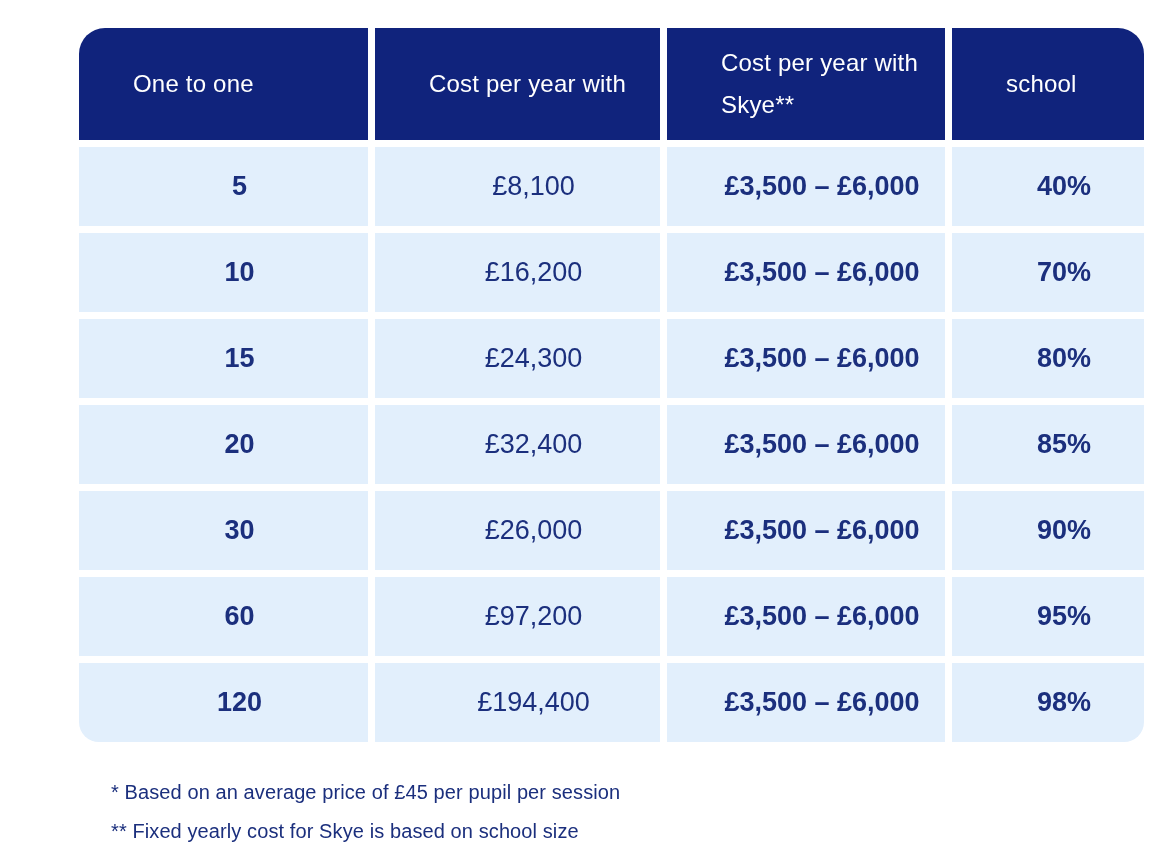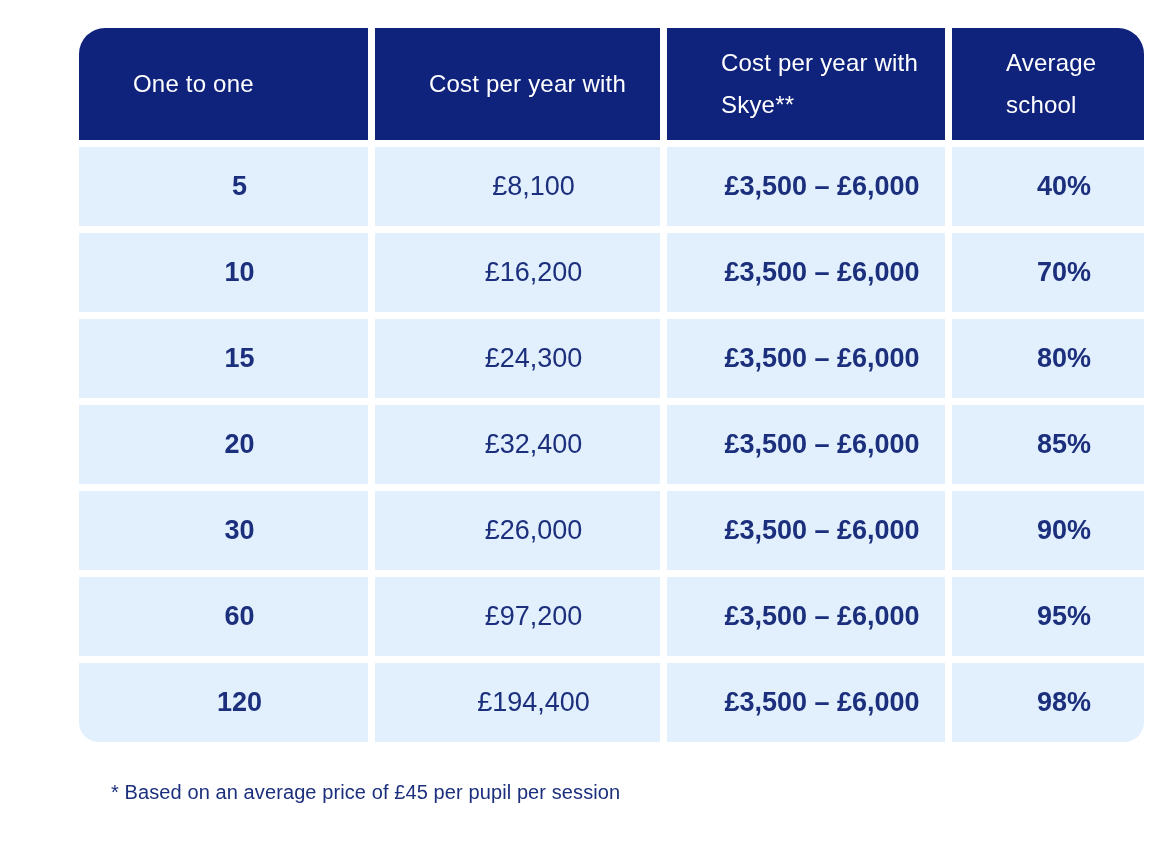--- a/index.html
+++ b/index.html
@@ -72,21 +72,20 @@
     <span>One to one</span>
   </div>
   <div class="hcell">
     <span>Cost per year with</span>
   </div>
   <div class="hcell">
     <span>Cost per year with</span>
     <span>Skye**</span>
   </div>
   <div class="hcell last">
-    <span>Average</span>
     <span>school</span>
   </div>
 
   <div class="row">
     <div class="dcell bold">5</div>
     <div class="dcell">£8,100</div>
     <div class="dcell bold">£3,500 – £6,000</div>
     <div class="dcell bold">40%</div>
   </div>
 
@@ -129,13 +128,14 @@
     <div class="dcell bold bl">120</div>
     <div class="dcell">£194,400</div>
     <div class="dcell bold">£3,500 – £6,000</div>
     <div class="dcell bold br">98%</div>
   </div>
 
 </div>
 
 <div class="footnotes">
   <p>* Based on an average price of £45 per pupil per session</p>
+  <p>** Fixed yearly cost for Skye is based on school size</p>
 </div>
 
 </body></html>

